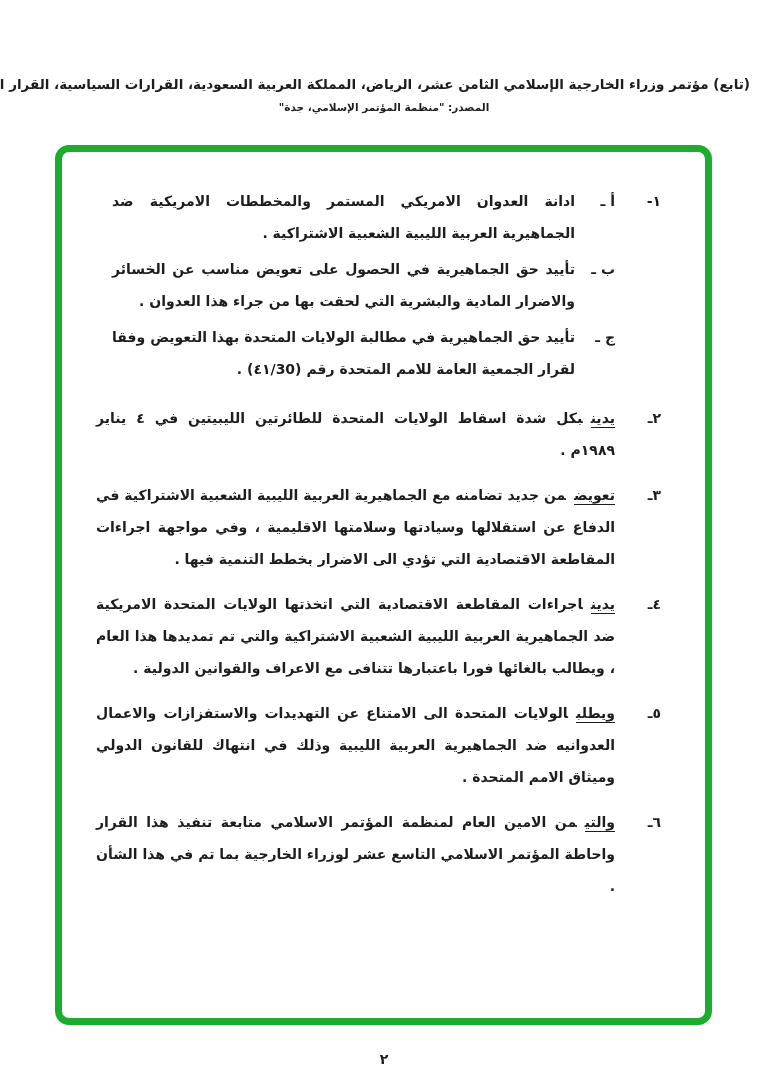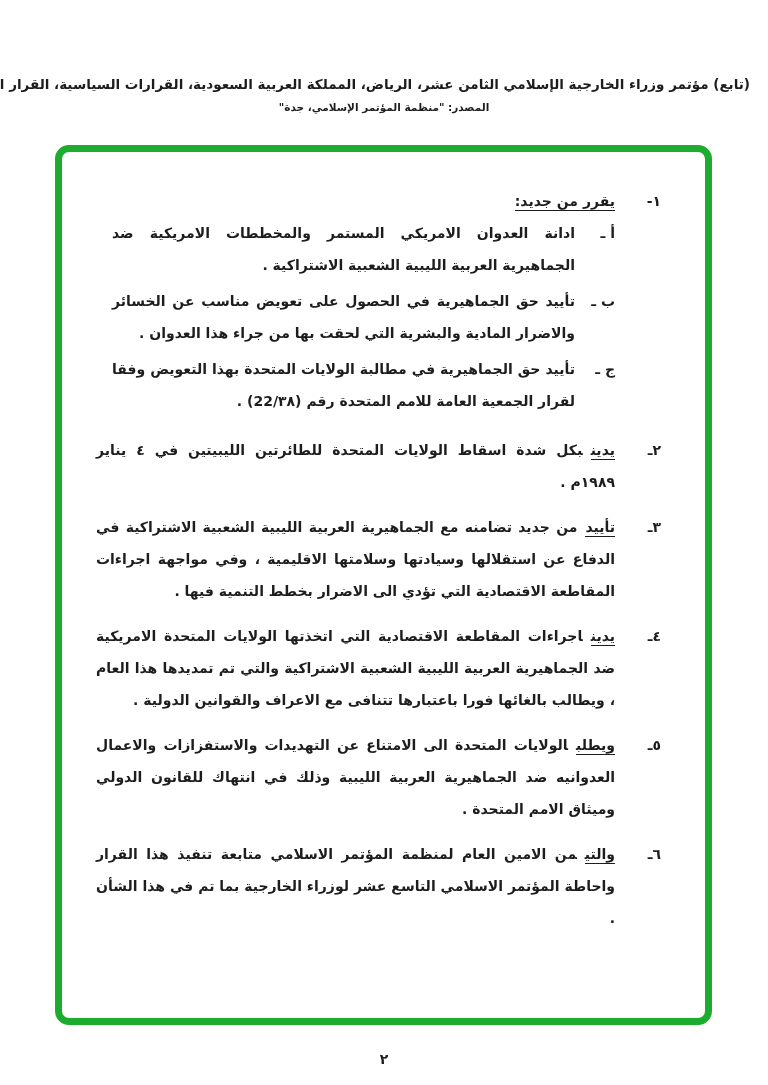--- a/index.html
+++ b/index.html
@@ -98,48 +98,45 @@
   <div class="line1">(تابع)  مؤتمر وزراء الخارجية الإسلامي الثامن عشر، الرياض، المملكة العربية السعودية، القرارات السياسية، القرار الرقم ١٨/٢٠-س</div>
   <div class="line2">المصدر:  "منظمة المؤتمر الإسلامي، جدة"</div>
 </header>
 
 <section class="scan-frame">
   <div class="resolution">
 
     <div class="item">
       <span class="item-marker">١-</span>
       <div class="item-body">
-        <div>
-          <span class="lead">يقرر من جديد:</span>
-        </div>
         <div class="subitems">
           <div class="subitem">
             <span class="sub-marker">أ ـ</span>
             <p class="sub-body">ادانة العدوان الامريكي المستمر والمخططات الامريكية ضد الجماهيرية العربية الليبية الشعبية الاشتراكية .</p>
           </div>
           <div class="subitem">
             <span class="sub-marker">ب ـ</span>
             <p class="sub-body">تأييد حق الجماهيرية في الحصول على تعويض مناسب عن الخسائر والاضرار المادية والبشرية التي لحقت بها من جراء هذا العدوان .</p>
           </div>
           <div class="subitem">
             <span class="sub-marker">ج ـ</span>
-            <p class="sub-body">تأييد حق الجماهيرية في مطالبة الولايات المتحدة بهذا التعويض وفقا لقرار الجمعية العامة للامم المتحدة رقم (22/٣٨) .</p>
+            <p class="sub-body">تأييد حق الجماهيرية في مطالبة الولايات المتحدة بهذا التعويض وفقا لقرار الجمعية العامة للامم المتحدة رقم (٤١/30) .</p>
           </div>
         </div>
       </div>
     </div>
 
     <div class="item">
       <span class="item-marker">٢ـ</span>
       <p class="item-body"><span class="lead">يدين</span><span>بكل شدة اسقاط الولايات المتحدة للطائرتين الليبيتين في ٤ يناير ١٩٨٩م .</span></p>
     </div>
 
     <div class="item">
       <span class="item-marker">٣ـ</span>
-      <p class="item-body"><span class="lead">تأييد</span><span>من جديد تضامنه مع الجماهيرية العربية الليبية الشعبية الاشتراكية في الدفاع عن استقلالها وسيادتها وسلامتها الاقليمية ، وفي مواجهة اجراءات المقاطعة الاقتصادية التي تؤدي الى الاضرار بخطط التنمية فيها .</span></p>
+      <p class="item-body"><span class="lead">تعويض</span><span>من جديد تضامنه مع الجماهيرية العربية الليبية الشعبية الاشتراكية في الدفاع عن استقلالها وسيادتها وسلامتها الاقليمية ، وفي مواجهة اجراءات المقاطعة الاقتصادية التي تؤدي الى الاضرار بخطط التنمية فيها .</span></p>
     </div>
 
     <div class="item">
       <span class="item-marker">٤ـ</span>
       <p class="item-body"><span class="lead">يدين</span><span>اجراءات المقاطعة الاقتصادية التي اتخذتها الولايات المتحدة الامريكية ضد الجماهيرية العربية الليبية الشعبية الاشتراكية والتي تم تمديدها هذا العام ، ويطالب بالغائها فورا باعتبارها تتنافى مع الاعراف والقوانين الدولية .</span></p>
     </div>
 
     <div class="item">
       <span class="item-marker">٥ـ</span>
       <p class="item-body"><span class="lead">ويطلب</span><span>الولايات المتحدة الى الامتناع عن التهديدات والاستفزازات والاعمال العدوانيه ضد الجماهيرية العربية الليبية وذلك في انتهاك للقانون الدولي وميثاق الامم المتحدة .</span></p>

